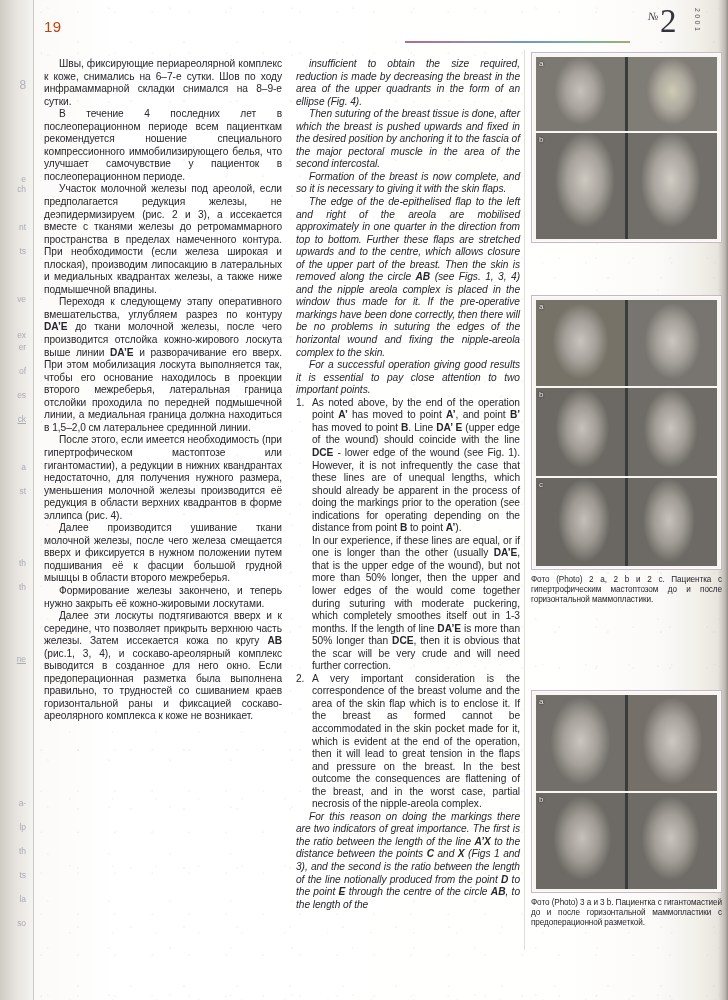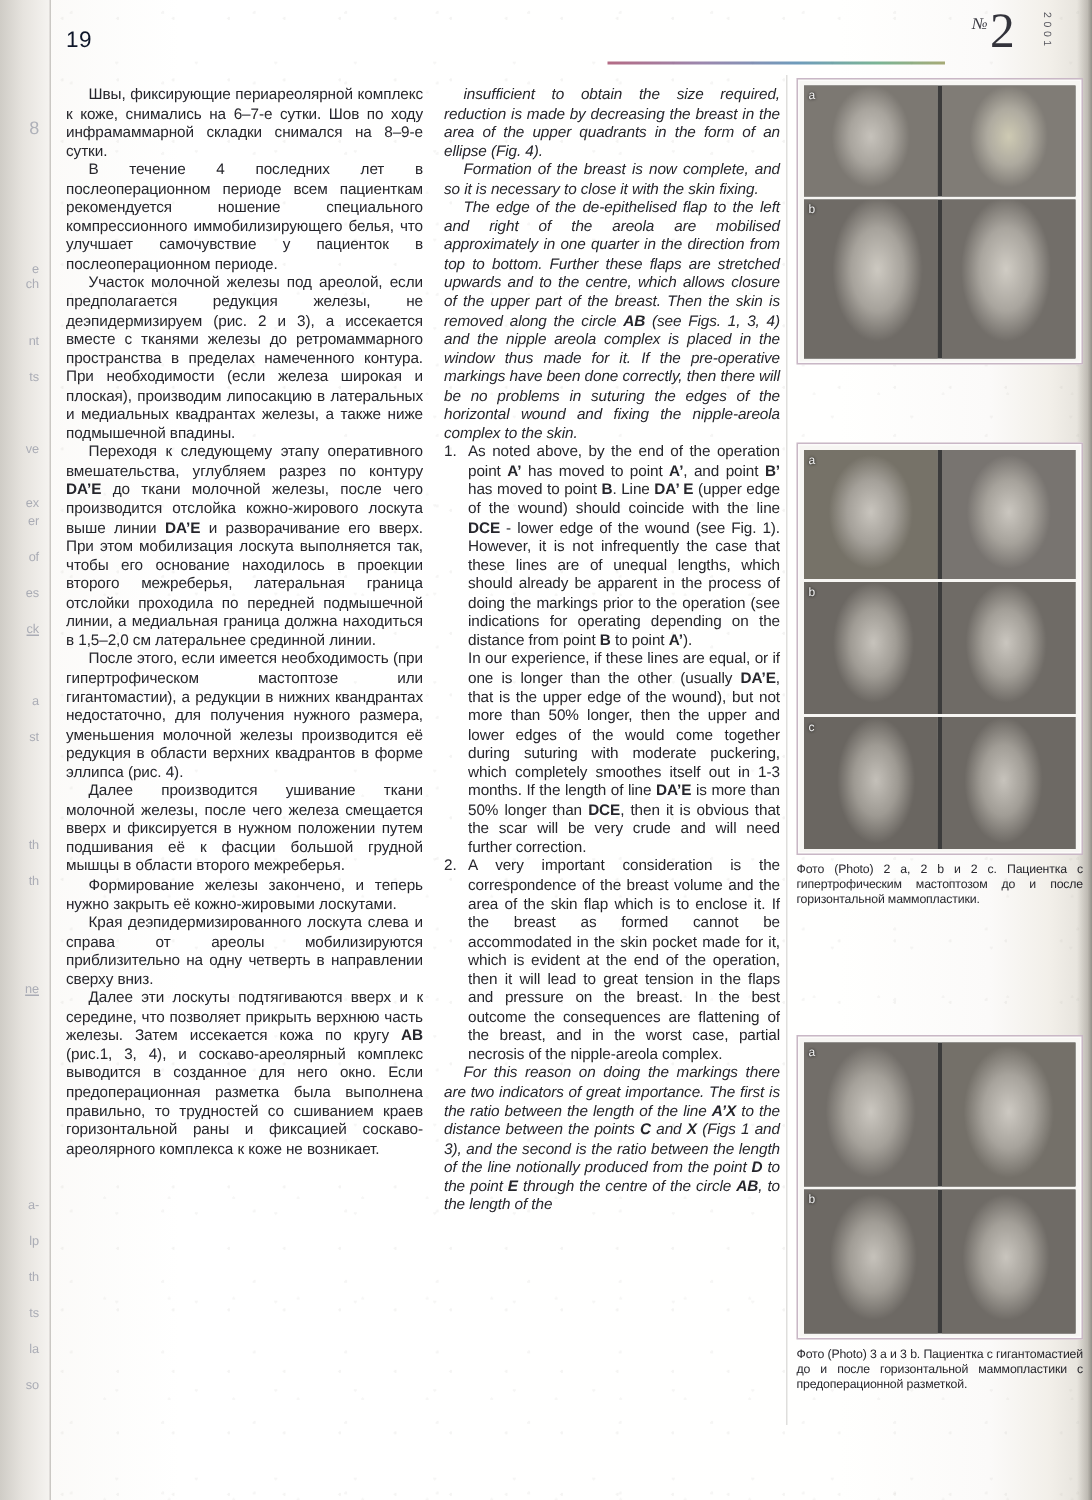--- a/index.html
+++ b/index.html
@@ -65,21 +65,21 @@
     white-space: pre;
     letter-spacing: -.1px;
   }
   .bleed.n { font-size: 12px; color: #a5a8b2; }
 
   
   .folio {
     position: absolute;
     left: 44px; top: 18px;
     font-size: 15px;
-    color: #0f172a;
+    color: #c2410c;
     letter-spacing: .3px;
   }
   .rule {
     position: absolute;
     left: 405px; top: 41px;
     width: 225px; height: 2px;
     background: linear-gradient(to right, #9b3a5c 0%, #7a5f92 28%, #3f7aa5 56%, #4f9b72 80%, #8a8f4a 100%);
     opacity: .75;
   }
   .issue {
@@ -216,28 +216,29 @@
   <div class="rail-divider"></div>
 
   <div class="col col-ru" id="col-ru">
       <p>Швы, фиксирующие периареолярной комплекс к коже, снимались на 6–7-е сутки. Шов по ходу инфрамаммарной складки снимался на 8–9-е сутки.</p>
       <p>В течение 4 последних лет в послеоперационном периоде всем пациенткам рекомендуется ношение специального компрессионного иммобилизирующего белья, что улучшает самочувствие у пациенток в послеоперационном периоде.</p>
       <p>Участок молочной железы под ареолой, если предполагается редукция железы, не деэпидермизируем (рис. 2 и 3), а иссекается вместе с тканями железы до ретромаммарного пространства в пределах намеченного контура. При необходимости (если железа широкая и плоская), производим липосакцию в латеральных и медиальных квадрантах железы, а также ниже подмышечной впадины.</p>
       <p>Переходя к следующему этапу оперативного вмешательства, углубляем разрез по контуру <b>DA’E</b> до ткани молочной железы, после чего производится отслойка кожно-жирового лоскута выше линии <b>DA’E</b> и разворачивание его вверх. При этом мобилизация лоскута выполняется так, чтобы его основание находилось в проекции второго межреберья, латеральная граница отслойки проходила по передней подмышечной линии, а медиальная граница должна находиться в 1,5–2,0 см латеральнее срединной линии.</p>
       <p>После этого, если имеется необходимость (при гипертрофическом мастоптозе или гигантомастии), а редукции в нижних квандрантах недостаточно, для получения нужного размера, уменьшения молочной железы производится её редукция в области верхних квадрантов в форме эллипса (рис. 4).</p>
       <p>Далее производится ушивание ткани молочной железы, после чего железа смещается вверх и фиксируется в нужном положении путем подшивания её к фасции большой грудной мышцы в области второго межреберья.</p>
       <p>Формирование железы закончено, и теперь нужно закрыть её кожно-жировыми лоскутами.</p>
-      <p>Края деэпидермизированного лоскута слева и справа от ареолы мобилизируются приблизительно на одну четверть в направлении сверху вниз.</p>
       <p>Далее эти лоскуты подтягиваются вверх и к середине, что позволяет прикрыть верхнюю часть железы. Затем иссекается кожа по кругу <b>AB</b> (рис.1, 3, 4), и соскаво-ареолярный комплекс выводится в созданное для него окно. Если предоперационная разметка была выполнена правильно, то трудностей со сшиванием краев горизонтальной раны и фиксацией соскаво-ареолярного комплекса к коже не возникает.</p>
     </div>
 
   <div class="col col-en" id="col-en">
       <p>insufficient to obtain the size required, reduction is made by decreasing the breast in the area of the upper quadrants in the form of an ellipse (Fig. 4).</p>
-      <p>Formation of the breast is now complete, and so it is necessary to close it with the skin fixing.</p>
+      <p>Then suturing of the breast tissue is done, after which the breast is pushed upwards and fixed in the desired position by anchoring it to the fascia of the major pectoral muscle in the area of the second intercostal.</p>
+      <p>Formation of the breast is now complete, and so it is necessary to giving it with the skin flaps.</p>
       <p>The edge of the de-epithelised flap to the left and right of the areola are mobilised approximately in one quarter in the direction from top to bottom. Further these flaps are stretched upwards and to the centre, which allows closure of the upper part of the breast. Then the skin is removed along the circle <b>AB</b> (see Figs. 1, 3, 4) and the nipple areola complex is placed in the window thus made for it. If the pre-operative markings have been done correctly, then there will be no problems in suturing the edges of the horizontal wound and fixing the nipple-areola complex to the skin.</p>
+      <p>For a successful operation giving good results it is essential to pay close attention to two important points.</p>
       <ol class="pts">
         <li>
           <span class="mark">1.</span>
           <div style="text-align: justify; text-indent: 0px;">As noted above, by the end of the operation point <b>A’</b> has moved to point <b>A’</b>, and point <b>B’</b> has moved to point <b>B</b>. Line <b>DA’ E</b> (upper edge of the wound) should coincide with the line <b>DCE</b> - lower edge of the wound (see Fig. 1). However, it is not infrequently the case that these lines are of unequal lengths, which should already be apparent in the process of doing the markings prior to the operation (see indications for operating depending on the distance from point <b>B</b> to point <b>A’</b>).</div>
           <div style="text-align: justify; text-indent: 0px;">In our experience, if these lines are equal, or if one is longer than the other (usually <b>DA’E</b>, that is the upper edge of the wound), but not more than 50% longer, then the upper and lower edges of the would come together during suturing with moderate puckering, which completely smoothes itself out in 1-3 months. If the length of line <b>DA’E</b> is more than 50% longer than <b>DCE</b>, then it is obvious that the scar will be very crude and will need further correction.</div>
         </li>
         <li>
           <span class="mark">2.</span>
           <div style="text-align: justify; text-indent: 0px;">A very important consideration is the correspondence of the breast volume and the area of the skin flap which is to enclose it. If the breast as formed cannot be accommodated in the skin pocket made for it, which is evident at the end of the operation, then it will lead to great tension in the flaps and pressure on the breast. In the best outcome the consequences are flattening of the breast, and in the worst case, partial necrosis of the nipple-areola complex.</div>
         </li>

